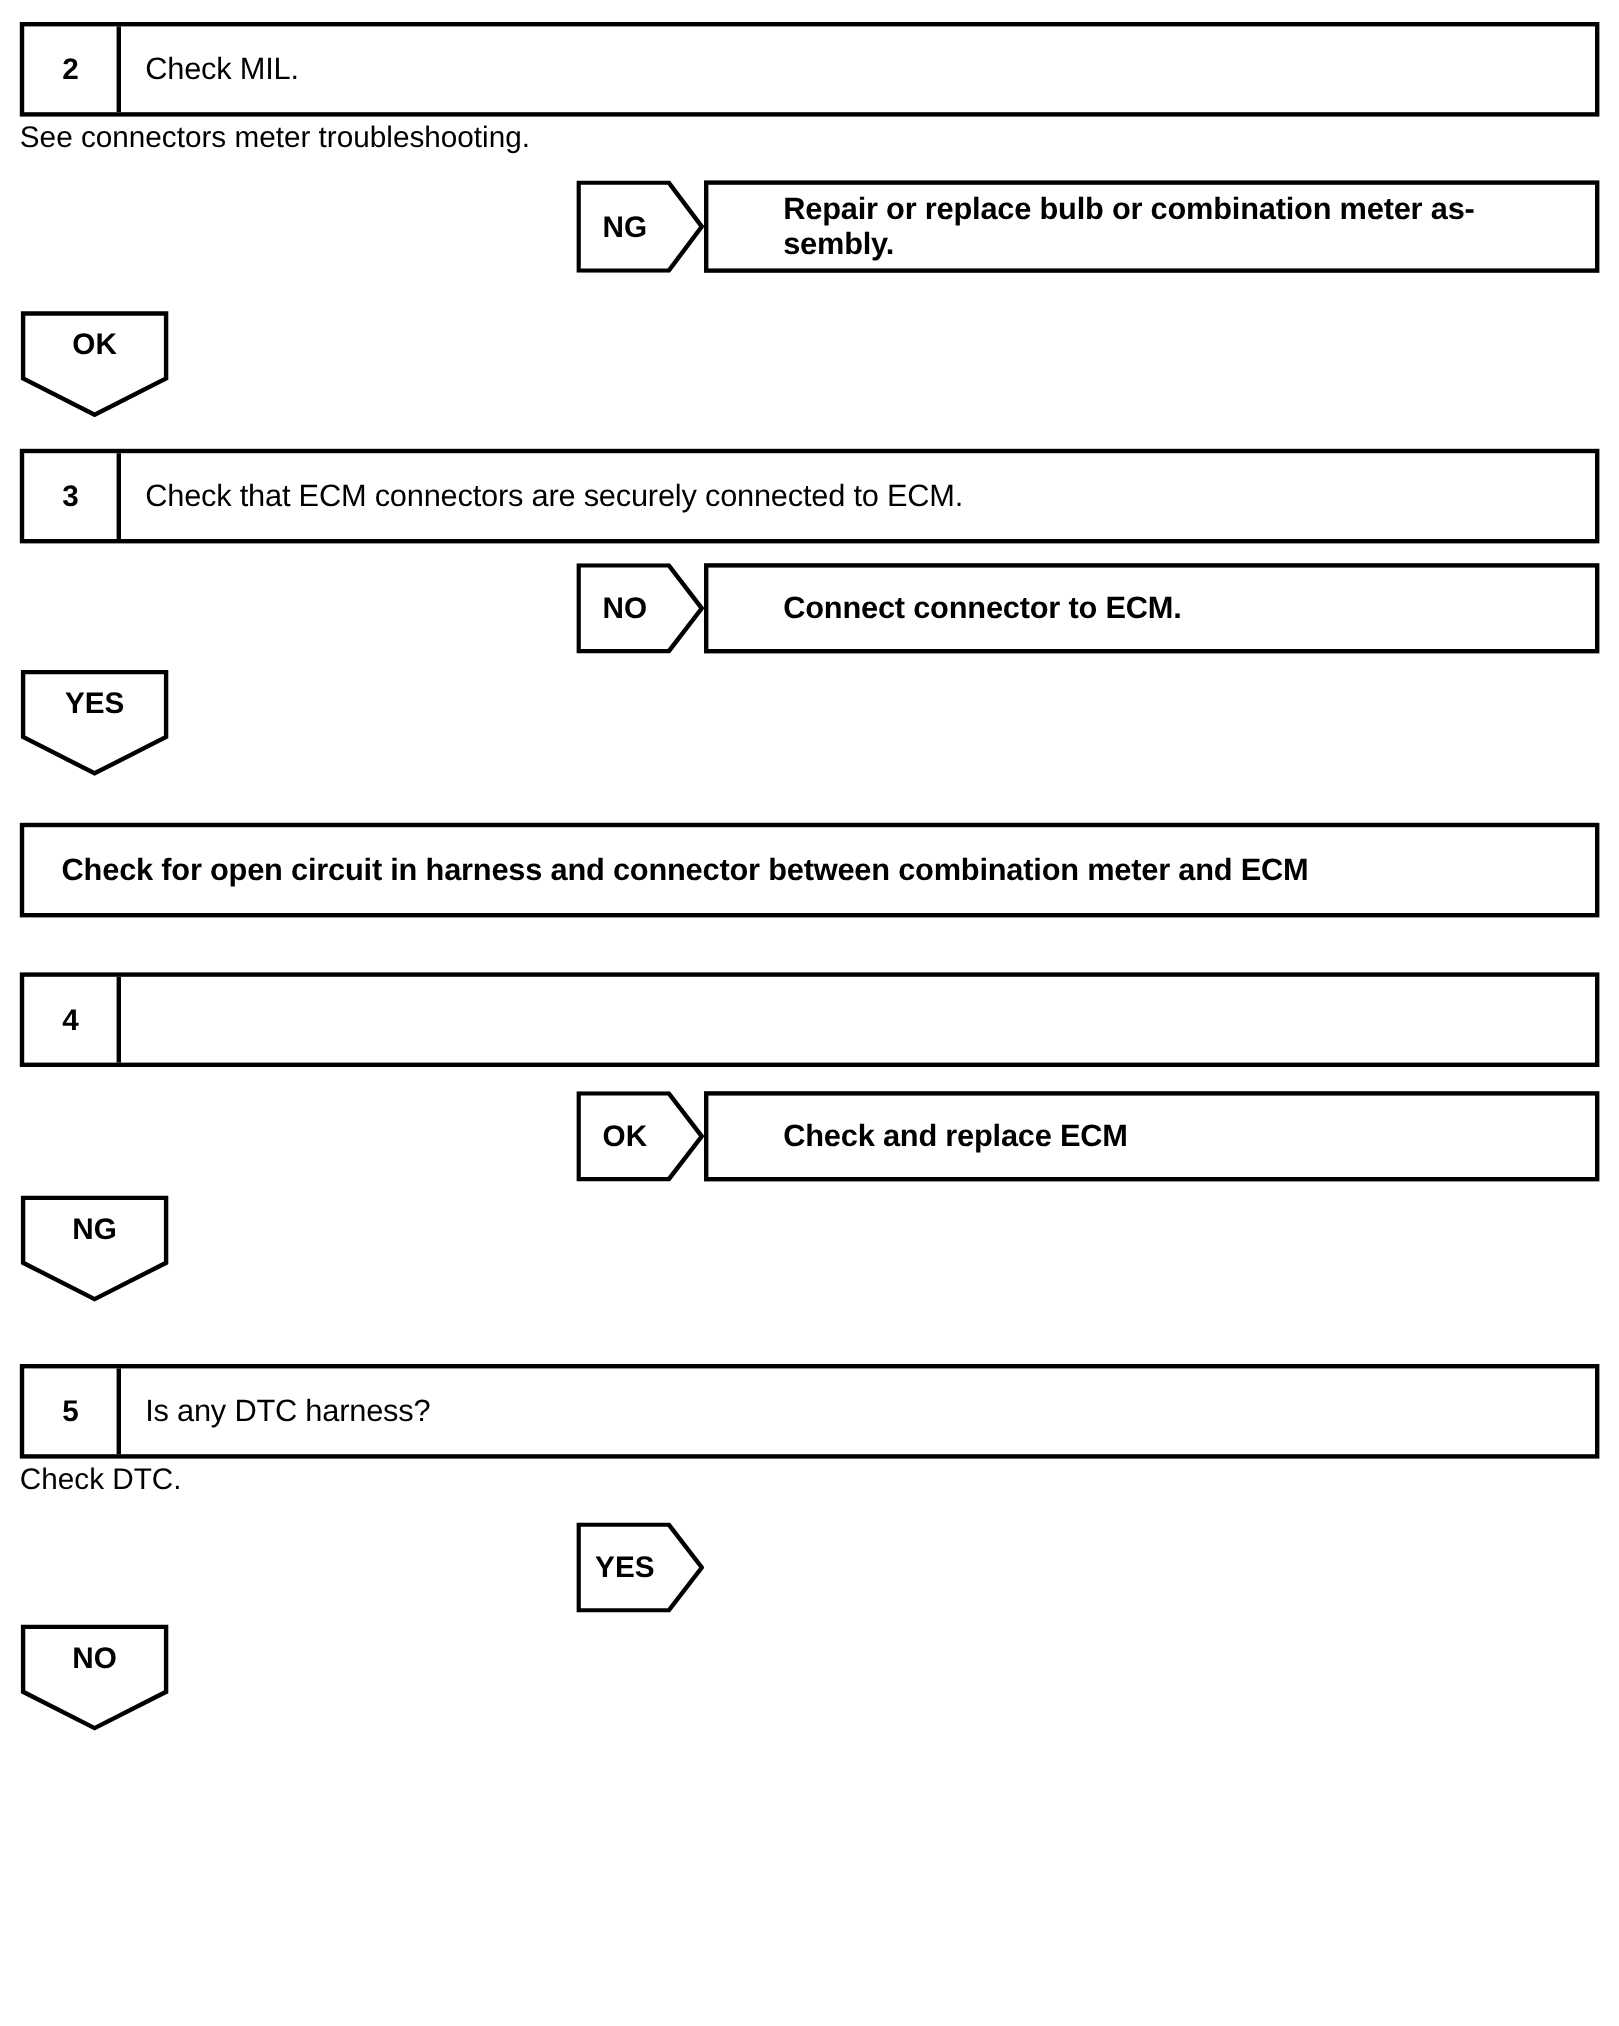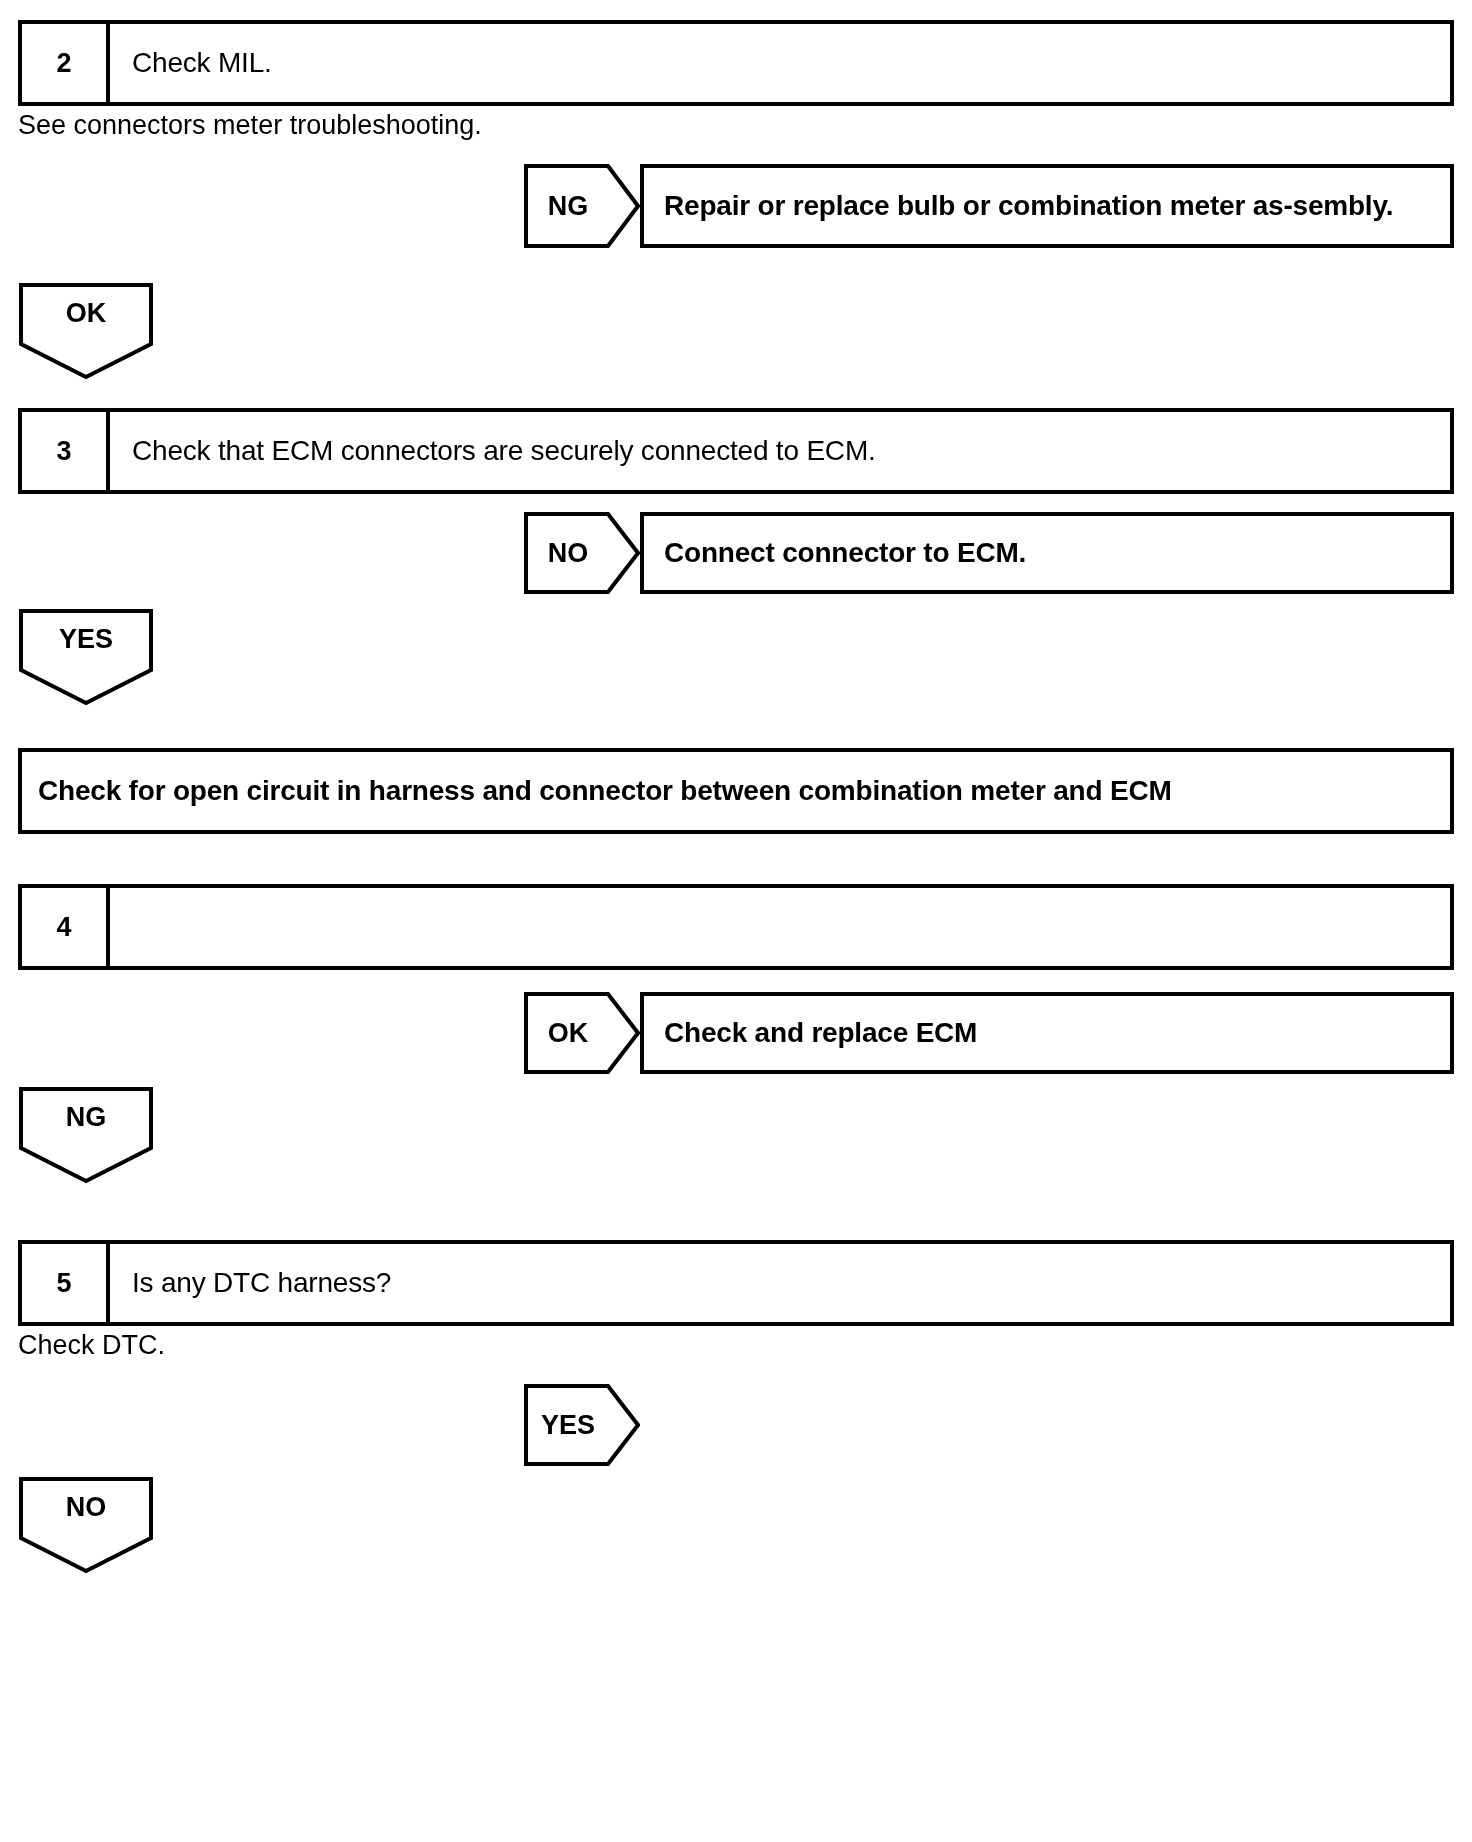--- a/index.html
+++ b/index.html
@@ -55,21 +55,21 @@
   }
 
   
   .plain-box {
     position: absolute;
     box-sizing: border-box;
     border: 4px solid #000;
     background: #fff;
     display: flex;
     align-items: center;
-    padding-left: 16px;
+    padding-left: 34px;
     padding-right: 16px;
     font-weight: bold;
     font-size: 28px;
     letter-spacing: -0.2px;
   }
 
   
   .caption {
     position: absolute;
     font-size: 27px;
@@ -142,20 +142,21 @@
     display: flex;
     align-items: center;
     padding-left: 20px;
     padding-right: 14px;
     font-weight: bold;
     font-size: 28px;
     letter-spacing: -0.2px;
   }
   .result-box .rtext {
     line-height: 1.16;
+    margin-left: 48px;
   }
 </style>
 </head>
 <body>
 
 <div class="sheet">
 
   <div class="step-box" style="left:18px; top:20px; width:1436px; height:86px;">
     <div class="step-num">2</div>
     <div class="step-text">Check MIL.</div>

